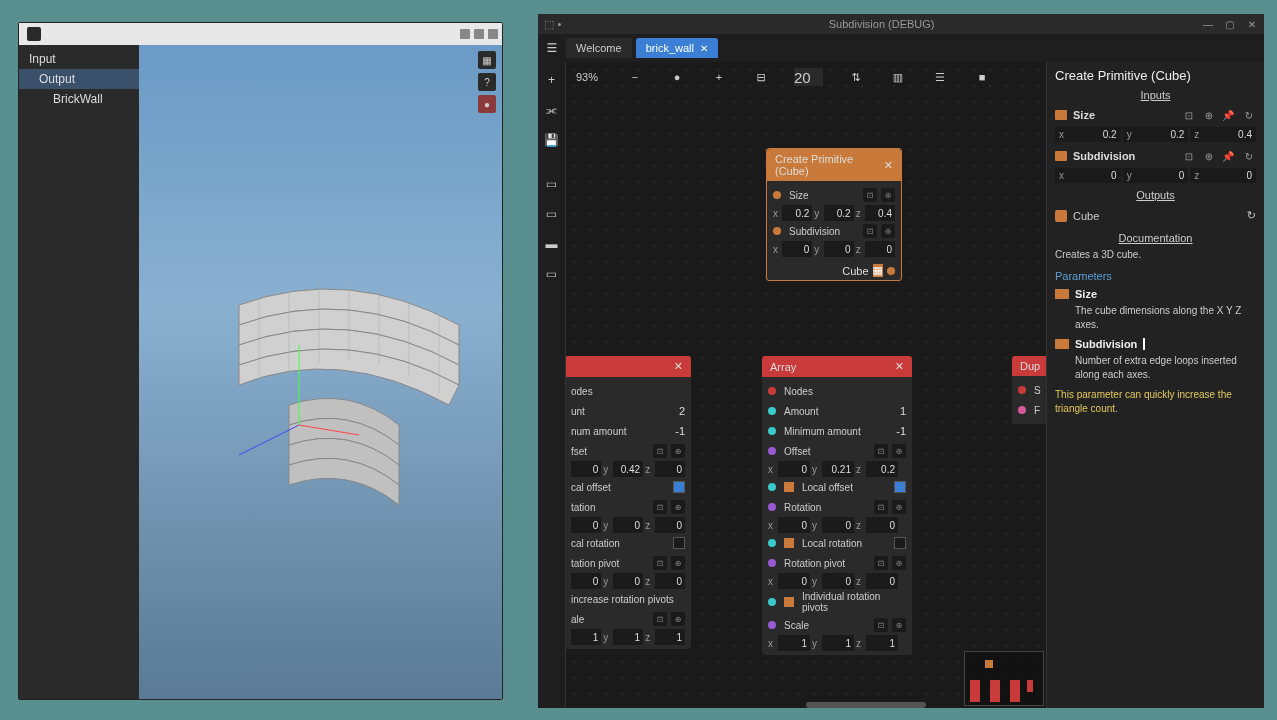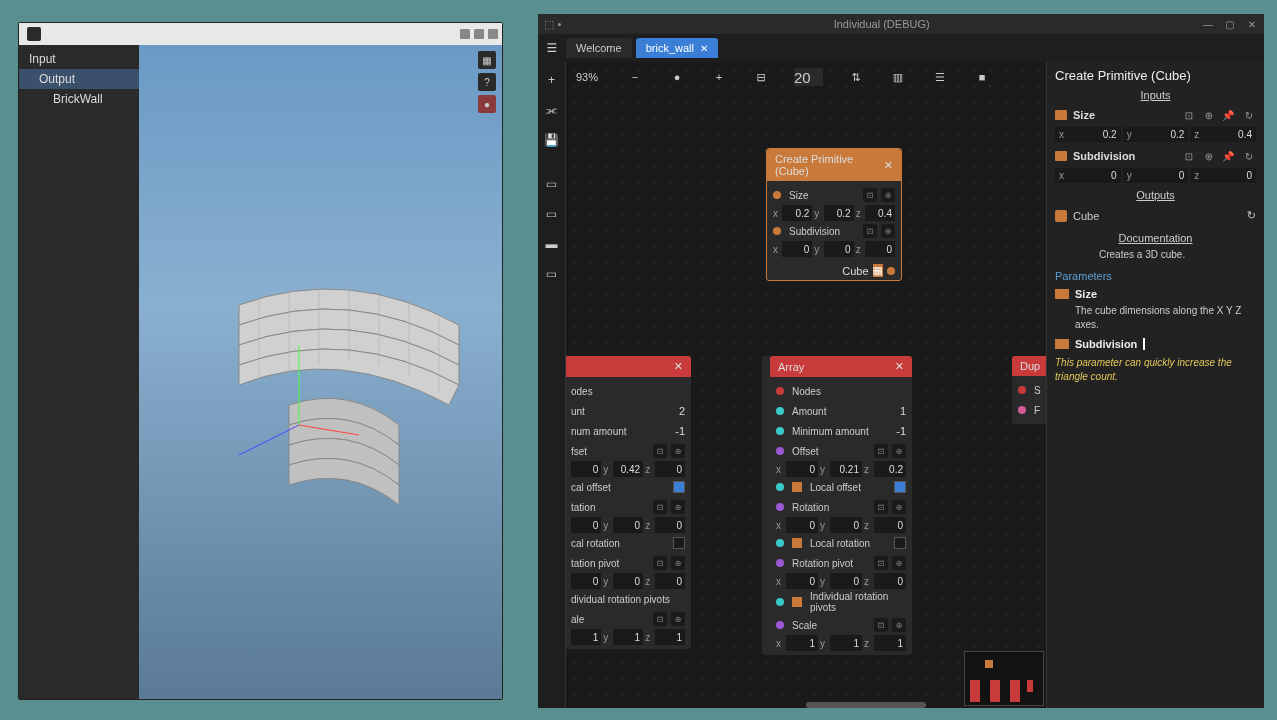--- a/index.html
+++ b/index.html
@@ -61,49 +61,49 @@
 .xyz-row { display: flex; gap: 2px; align-items: center; }
 .xyz-row .axis-lbl { font-size: 10px; color: #999; width: 8px; }
 .xyz-row .axis-val { width: 32px; height: 16px; background: #1a1a1a; color: #ddd; font-size: 10px; text-align: right; padding: 0 3px; border: none; display: flex; align-items: center; justify-content: flex-end; }
 .node-output-row { display: flex; justify-content: flex-end; align-items: center; padding: 3px 6px; gap: 4px; }
 .node-output-row .oport { width: 8px; height: 8px; border-radius: 50%; background: #c97a3a; }
 .chk { width: 12px; height: 12px; background: #1a1a1a; border: 1px solid #555; }
 .chk.on { background: #3a7fd5; }
 
 .node1 { left: 200px; top: 86px; width: 136px; border: 1px solid #c97a3a; }
 .node2 { left: -1px; top: 294px; width: 126px; }
-.node3 { left: 196px; top: 294px; width: 150px; padding-left: 8px; }
+.node3 { left: 196px; top: 294px; width: 150px; }
 .node4 { left: 446px; top: 294px; width: 60px; }
 
 
 .connections { position: absolute; inset: 0; pointer-events: none; }
 
 
 .inspector { width: 218px; background: #222; border-left: 1px solid #333; padding: 6px 8px; overflow-y: auto; font-size: 11px; }
 .inspector h1 { font-size: 13px; color: #eee; font-weight: normal; margin-bottom: 6px; }
 .insp-section { text-align: center; color: #ccc; margin: 6px 0 4px; font-size: 11px; text-decoration: underline; }
 .insp-prop { margin: 4px 0; }
 .insp-prop-hdr { display: flex; align-items: center; gap: 6px; padding: 3px 0; }
 .insp-prop-hdr .pic { width: 12px; height: 10px; background: #c97a3a; border-radius: 1px; }
 .insp-prop-hdr .pname { flex: 1; color: #ddd; font-weight: bold; }
 .insp-prop-hdr .pbtn { width: 14px; height: 14px; color: #999; display: flex; align-items: center; justify-content: center; font-size: 10px; }
 .insp-xyz { display: flex; gap: 2px; margin-top: 2px; }
 .insp-xyz .cell { flex: 1; display: flex; align-items: center; background: #1a1a1a; padding: 2px 4px; }
 .insp-xyz .cell .al { font-size: 10px; color: #999; }
 .insp-xyz .cell .av { flex: 1; text-align: right; font-size: 10px; color: #ddd; }
 .insp-out-row { display: flex; align-items: center; gap: 6px; padding: 4px 0; }
 .insp-out-row .oic { width: 12px; height: 12px; background: #c97a3a; border-radius: 2px; }
-.doc-body { font-size: 10px; color: #ccc; margin-top: 4px; line-height: 1.4; margin-left: 44px; }
+.doc-body { font-size: 10px; color: #ccc; margin-top: 4px; line-height: 1.4; }
 .doc-params-hdr { color: #5a9fd5; font-size: 11px; margin: 8px 0 4px; }
 .doc-param { display: flex; align-items: center; gap: 6px; margin-top: 6px; }
 .doc-param .dpic { width: 14px; height: 10px; background: #c97a3a; }
 .doc-param .dpname { font-weight: bold; color: #eee; }
 .doc-param .cursor { width: 2px; height: 12px; background: #fff; }
 .doc-desc { font-size: 10px; color: #ccc; margin: 4px 0 0 20px; line-height: 1.4; }
-.doc-warn { font-size: 10px; color: #e5c95a; font-style: italic; margin-top: 6px; line-height: 1.4; }
+.doc-warn { font-size: 10px; color: #e5c95a; margin-top: 6px; line-height: 1.4; }
 
 .minimap { position: absolute; right: 2px; bottom: 2px; width: 80px; height: 55px; background: rgba(0,0,0,0.3); border: 1px solid #444; }
 .hscroll { position: absolute; bottom: 0; left: 240px; width: 120px; height: 6px; background: #555; border-radius: 3px; }
 </style>
 </head>
 <body>
 
 <div class="viewport-window">
   <div class="viewport-titlebar">
     <div class="appicon"></div>
@@ -151,21 +151,21 @@
           <line x1="240" y1="88" x2="240" y2="168"></line>
         </g>
       </svg>
     </div>
   </div>
 </div>
 
 <div class="main-window">
   <div class="main-titlebar">
     <span>⬚ •</span>
-    <span class="title">Individual (DEBUG)</span>
+    <span class="title">Subdivision (DEBUG)</span>
     <div class="winbtns">
       <div class="wb">—</div>
       <div class="wb">▢</div>
       <div class="wb">✕</div>
     </div>
   </div>
   <div class="tab-bar">
     <div class="menu-btn">☰</div>
     <div class="tab">
         <span>Welcome</span>
@@ -305,21 +305,21 @@
               <span class="ibtn">⊕</span>
             </div>
           <div class="xyz-row">
               <span class="axis-val">0</span>
               <span class="axis-lbl">y</span>
               <span class="axis-val">0</span>
               <span class="axis-lbl">z</span>
               <span class="axis-val">0</span>
             </div>
           <div class="node-row">
-              <span class="lbl">dividual rotation pivots</span>
+              <span class="lbl">increase rotation pivots</span>
             </div>
           <div class="node-row">
               <span class="lbl">ale</span>
               <span class="ibtn">⊡</span>
               <span class="ibtn">⊕</span>
             </div>
           <div class="xyz-row">
               <span class="axis-val">1</span>
               <span class="axis-lbl">y</span>
               <span class="axis-val">1</span>
@@ -516,16 +516,17 @@
       <div class="doc-param">
         <span class="dpic"></span>
         <span class="dpname">Size</span>
       </div>
       <div class="doc-desc">The cube dimensions along the X Y Z axes.</div>
       <div class="doc-param">
         <span class="dpic"></span>
         <span class="dpname">Subdivision</span>
         <span class="cursor"></span>
       </div>
+      <div class="doc-desc">Number of extra edge loops inserted along each axes.</div>
       <div class="doc-warn">This parameter can quickly increase the triangle count.</div>
     </div>
   </div>
 </div>
 
 </body></html>

